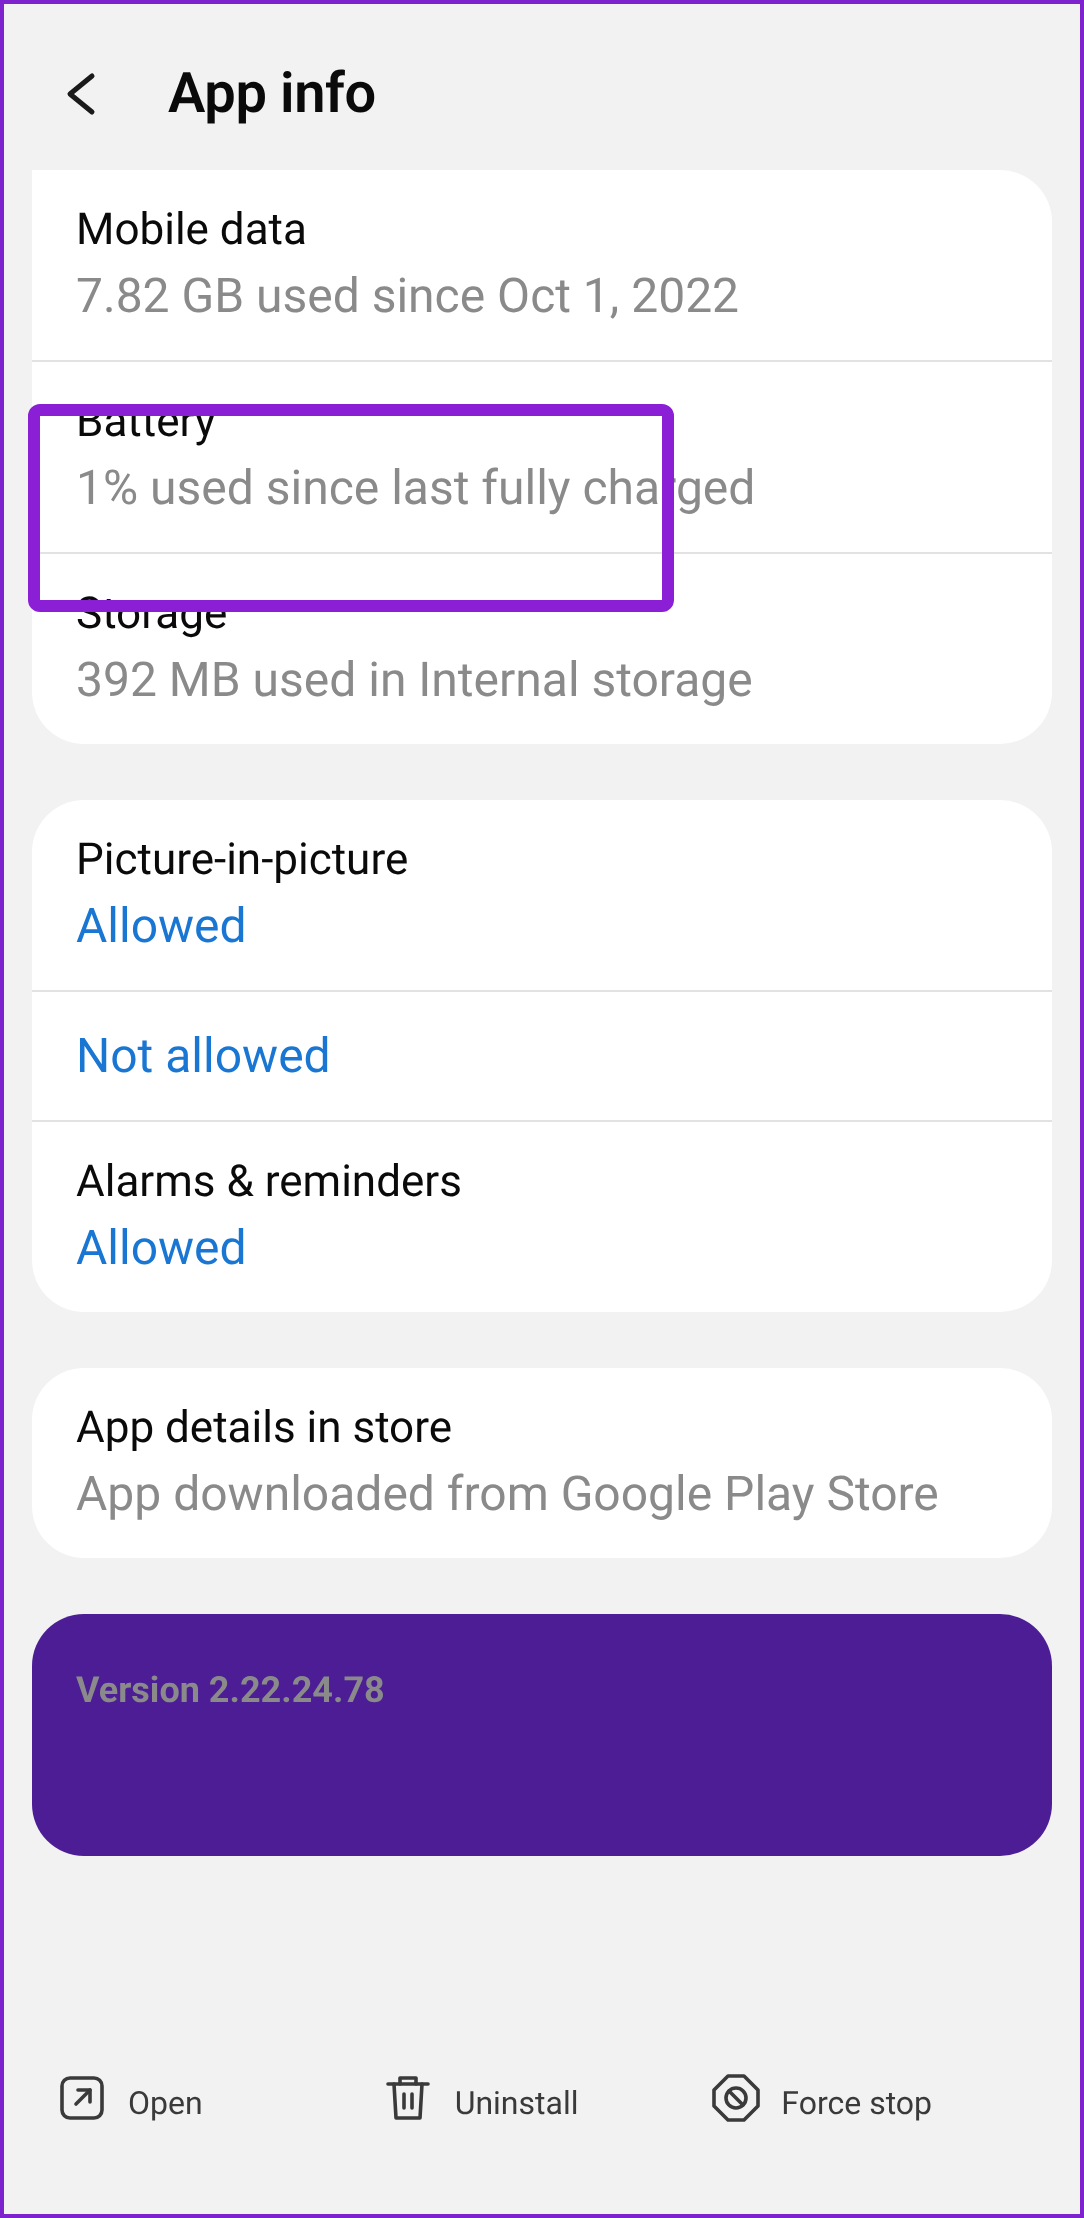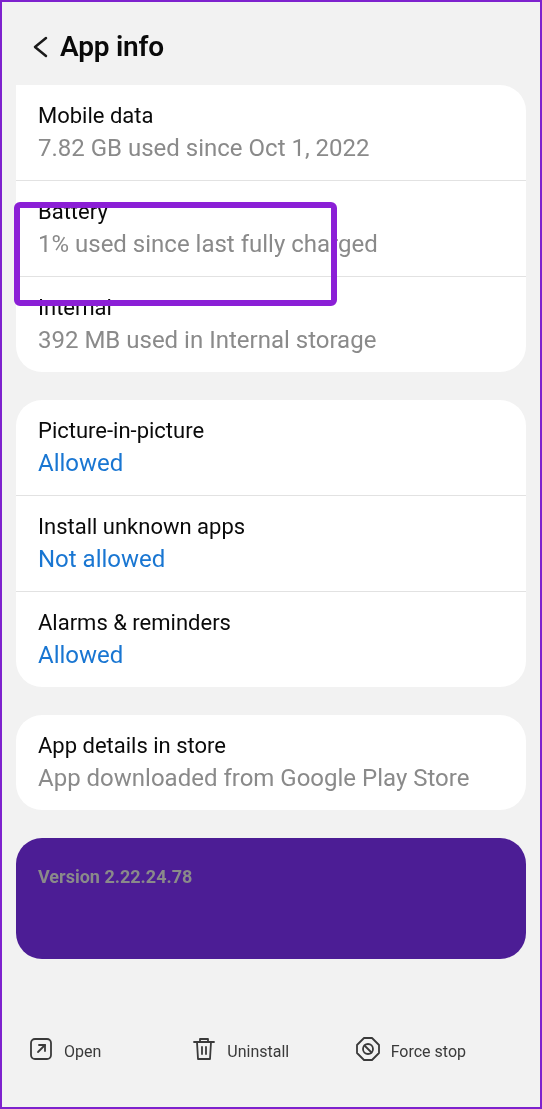--- a/index.html
+++ b/index.html
@@ -14,21 +14,21 @@
       background: #f2f2f2;
       border: 2px solid #7e22ce;
       font-family: -apple-system, BlinkMacSystemFont, 'Segoe UI', Roboto, sans-serif;
       position: relative;
       overflow: hidden;
     }
     .header {
       display: flex;
       align-items: center;
       padding: 28px 20px 22px 28px;
-      gap: 8px;
+      gap: 32px;
     }
     .back-icon {
       width: 22px;
       height: 22px;
       display: flex;
       align-items: center;
       justify-content: center;
     }
     .back-icon svg {
       stroke: #1a1a1a;
@@ -149,33 +149,32 @@
       <div class="item-title">Mobile data</div>
       <div class="item-sub">7.82 GB used since Oct 1, 2022</div>
     </div>
     <div class="divider"></div>
     <div class="item" style="position:relative;">
       <div class="item-title">Battery</div>
       <div class="item-sub">1% used since last fully charged</div>
     </div>
     <div class="divider"></div>
     <div class="item">
-      <div class="item-title">Internal</div>
+      <div class="item-title">Storage</div>
       <div class="item-sub">392 MB used in Internal storage</div>
     </div>
   </div>
 
   <div class="section">
     <div class="item">
       <div class="item-title">Picture-in-picture</div>
       <div class="item-sub link">Allowed</div>
     </div>
     <div class="divider"></div>
     <div class="item">
-      <div class="item-title">Install unknown apps</div>
       <div class="item-sub link">Not allowed</div>
     </div>
     <div class="divider"></div>
     <div class="item">
       <div class="item-title">Alarms &amp; reminders</div>
       <div class="item-sub link">Allowed</div>
     </div>
   </div>
 
   <div class="section">

